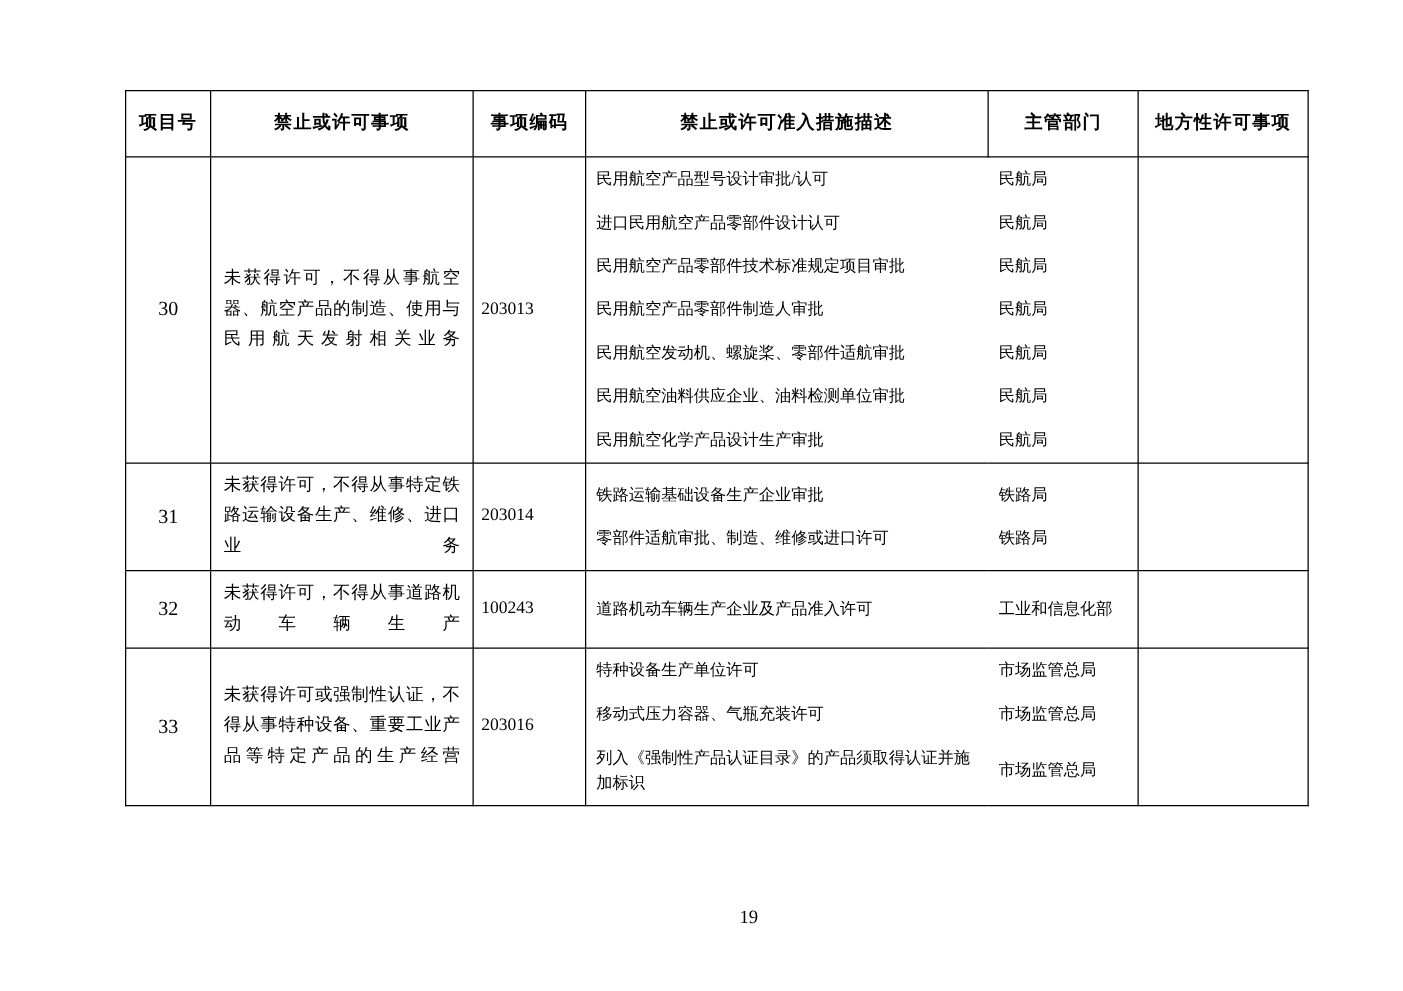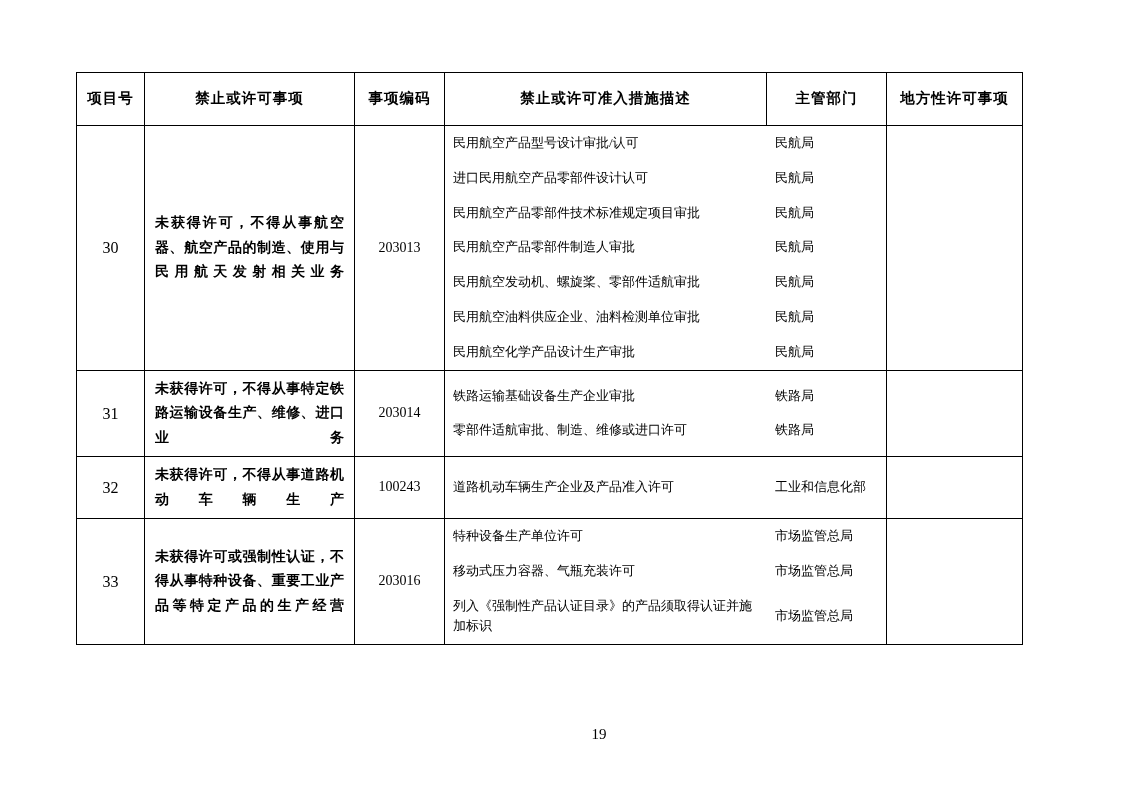--- a/index.html
+++ b/index.html
@@ -16,21 +16,21 @@
   }
   .page {
     position: relative;
     width: 1122px;
     height: 793px;
     box-sizing: border-box;
   }
   .doc-table {
     position: absolute;
     top: 72px;
-    left: 76px;
+    left: 100px;
     width: 946px;
     border-collapse: collapse;
     table-layout: fixed;
   }
   .doc-table td, .doc-table th {
     border: 1px solid #000000;
     vertical-align: middle;
     padding: 4px 6px;
     font-size: 13.5px;
     line-height: 1.6;
@@ -52,24 +52,23 @@
   td.cell-no {
     text-align: center;
     font-size: 16px;
   }
   td.cell-item {
     text-align: justify;
     text-align-last: justify;
     font-size: 14px;
     line-height: 1.75;
     padding: 6px 10px;
-    font-weight: bold;
   }
   td.cell-code {
-    text-align: center;
+    text-align: left;
     font-size: 14px;
   }
   td.cell-local {
     text-align: center;
   }
   .inner-table {
     width: 100%;
     border-collapse: collapse;
     table-layout: fixed;
   }

